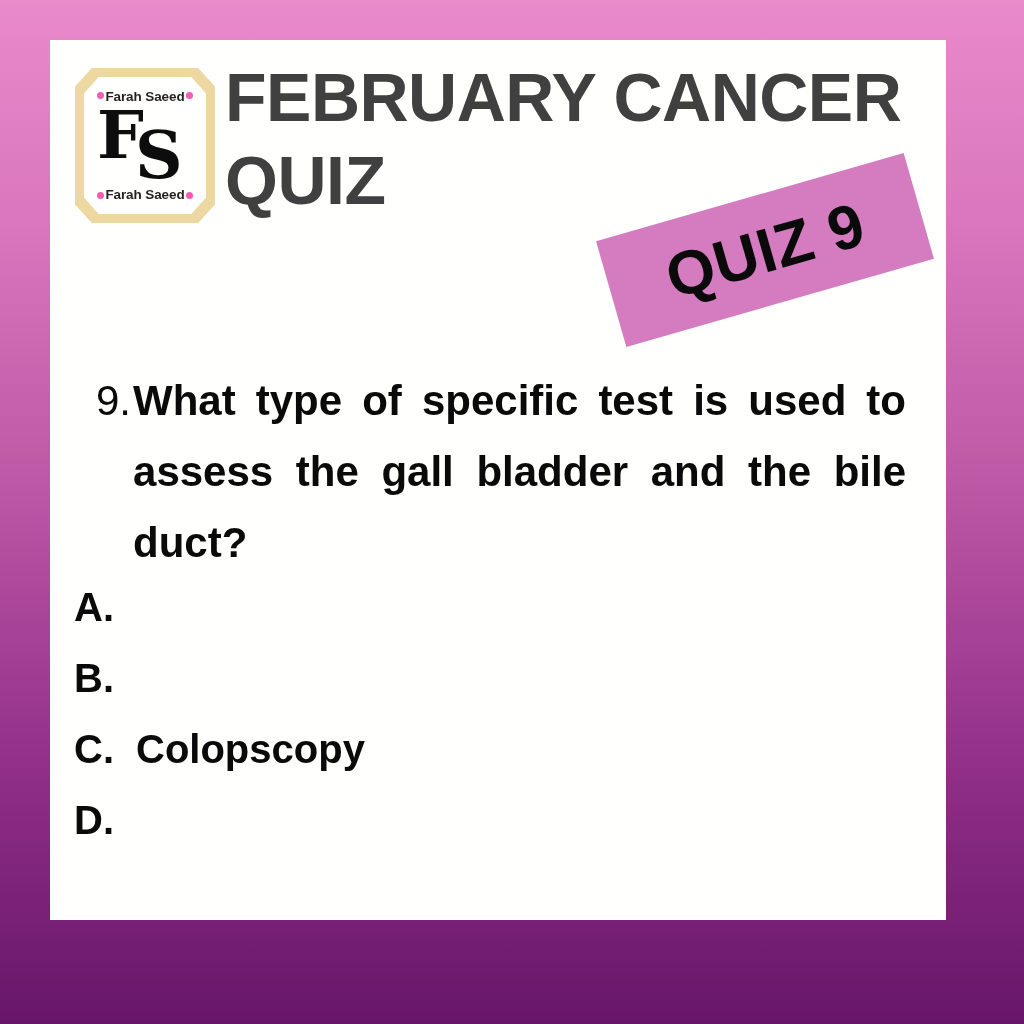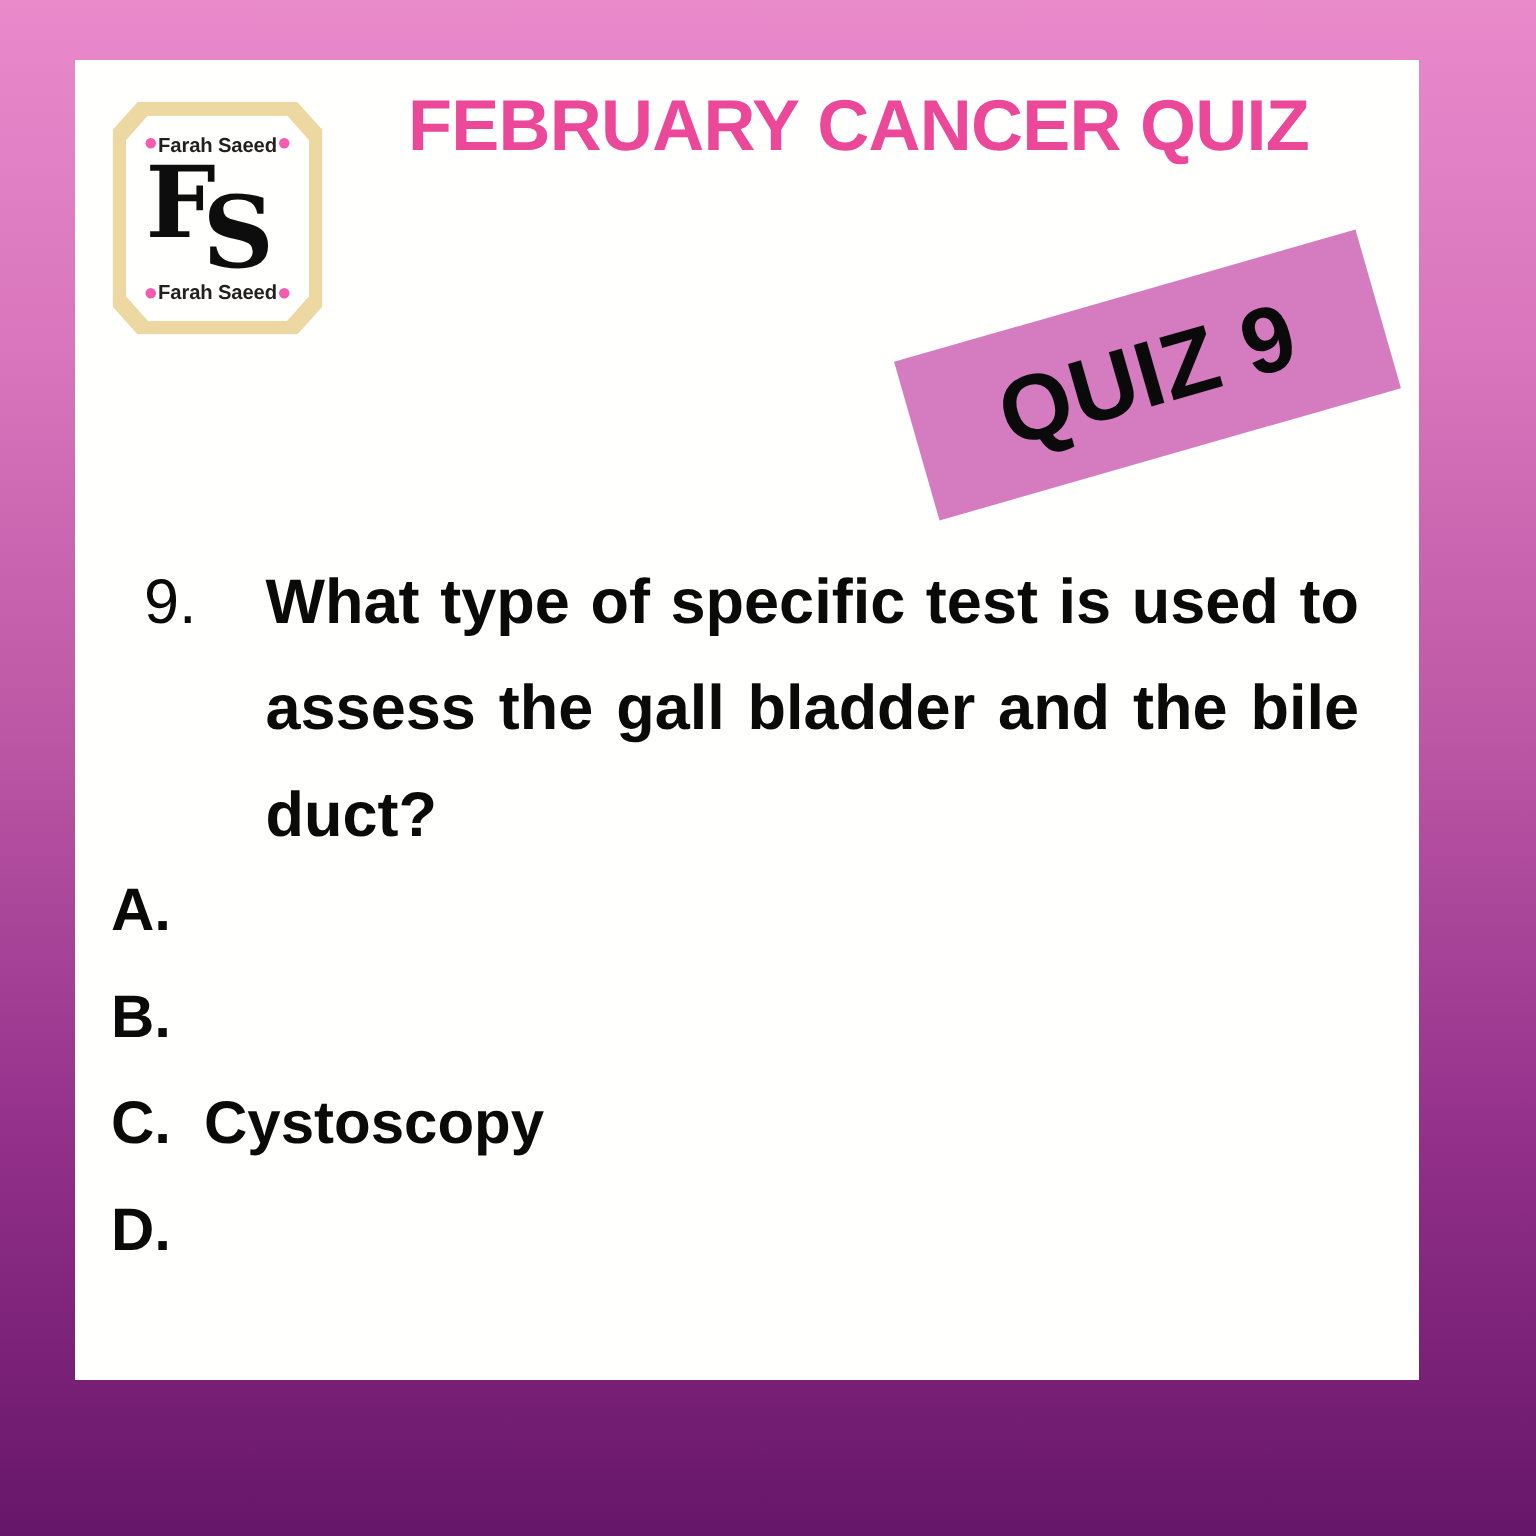--- a/index.html
+++ b/index.html
@@ -113,26 +113,25 @@
     font-size: 66px;
   }
 
   
   #title {
     position: absolute;
     left: 175px;
     top: 16px;
     width: 712px;
     font-family: "Liberation Sans Narrow", "Liberation Sans", sans-serif;
-    font-size: 48px;
+    font-size: 68px;
     font-weight: bold;
     line-height: 1.22;
-    color: #ec4899;
+    color: #404040;
     letter-spacing: -0.5px;
-    margin-left: 47px;
   }
 
   
   #quiz-banner {
     position: absolute;
     left: 555px;
     top: 155px;
     width: 320px;
     height: 110px;
     background: #d47cbf;
@@ -170,21 +169,20 @@
   }
   #question-text {
     flex: 1 1 auto;
     font-family: "Liberation Sans Narrow", "Liberation Sans", sans-serif;
     font-size: 42px;
     font-weight: bold;
     color: #0a0a0a;
     line-height: 71px;
     text-align: justify;
     text-align-last: left;
-    margin-left: 44px;
     -moz-text-align-last: left;
   }
 
   
   #options {
     position: absolute;
     left: 24px;
     top: 545px;
     width: 840px;
   }
@@ -243,21 +241,21 @@
 
     <div id="options">
         <div class="option-row">
           <span class="option-letter">A.</span>
         </div>
         <div class="option-row">
           <span class="option-letter">B.</span>
         </div>
         <div class="option-row">
           <span class="option-letter">C.</span>
-          <span class="option-label">Cystoscopy</span>
+          <span class="option-label">Colopscopy</span>
         </div>
         <div class="option-row">
           <span class="option-letter">D.</span>
         </div>
       </div>
 
   </div>
 </div>
 
 </body></html>

